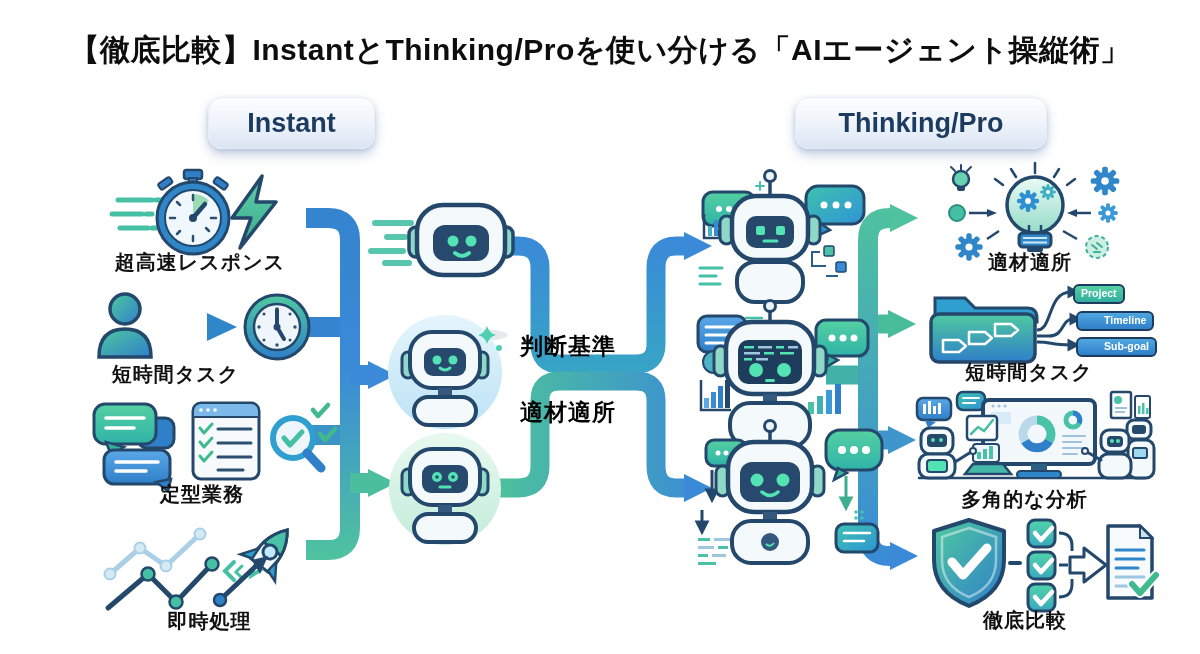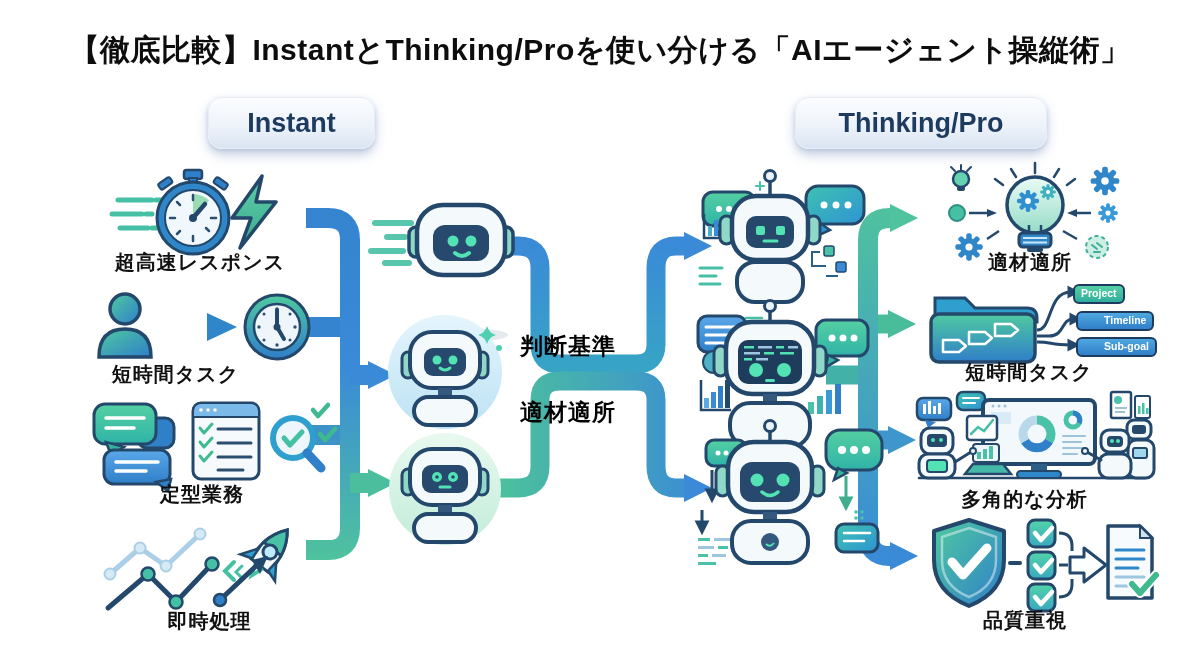--- a/index.html
+++ b/index.html
@@ -665,19 +665,19 @@
   <div class="abs ilabel" style="left:68px;top:361px;width:215px">短時間タスク</div>
   <div class="abs ilabel" style="left:92px;top:481px;width:220px">定型業務</div>
   <div class="abs ilabel" style="left:102px;top:608px;width:215px">即時処理</div>
 
   <div class="abs clabel" style="left:520px;top:331px;width:160px">判断基準</div>
   <div class="abs clabel" style="left:520px;top:397px;width:160px">適材適所</div>
 
   <div class="abs ilabel" style="left:920px;top:249px;width:220px">適材適所</div>
   <div class="abs ilabel" style="left:918px;top:359px;width:222px">短時間タスク</div>
   <div class="abs ilabel" style="left:912px;top:486px;width:225px">多角的な分析</div>
-  <div class="abs ilabel" style="left:915px;top:607px;width:220px">品質重視</div>
+  <div class="abs ilabel" style="left:915px;top:607px;width:220px">徹底比較</div>
 
   <div class="tag tag-green" style="left:1073px;top:284px;min-width:32px">Project</div>
   <div class="tag tag-blue" style="left:1076px;top:311px;min-width:36px">Timeline</div>
   <div class="tag tag-blue" style="left:1076px;top:337px;min-width:36px">Sub-goal</div>
 
 </div>
 
 </body></html>

